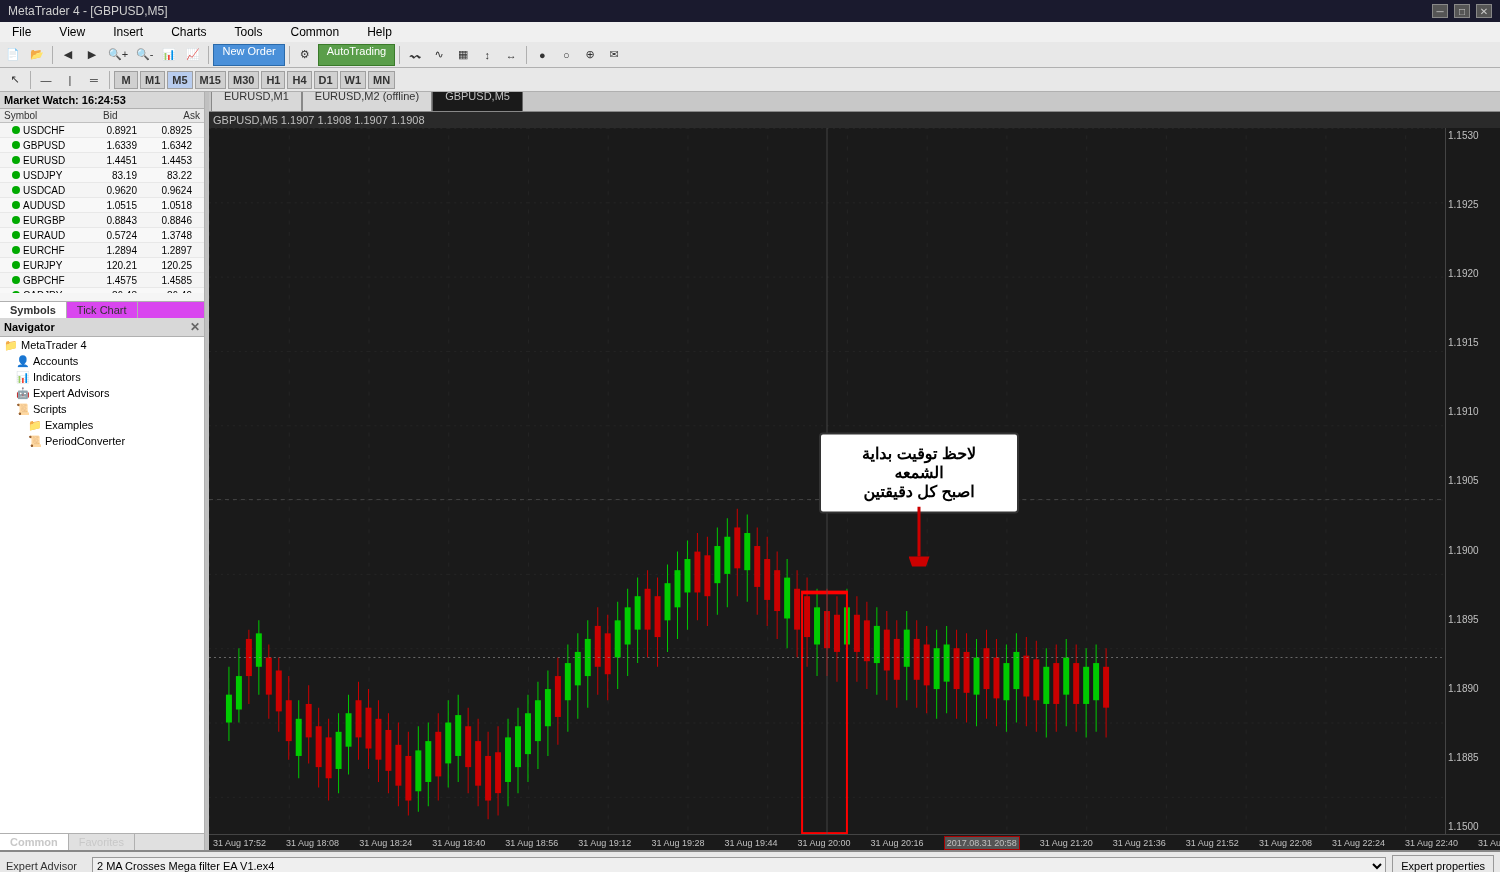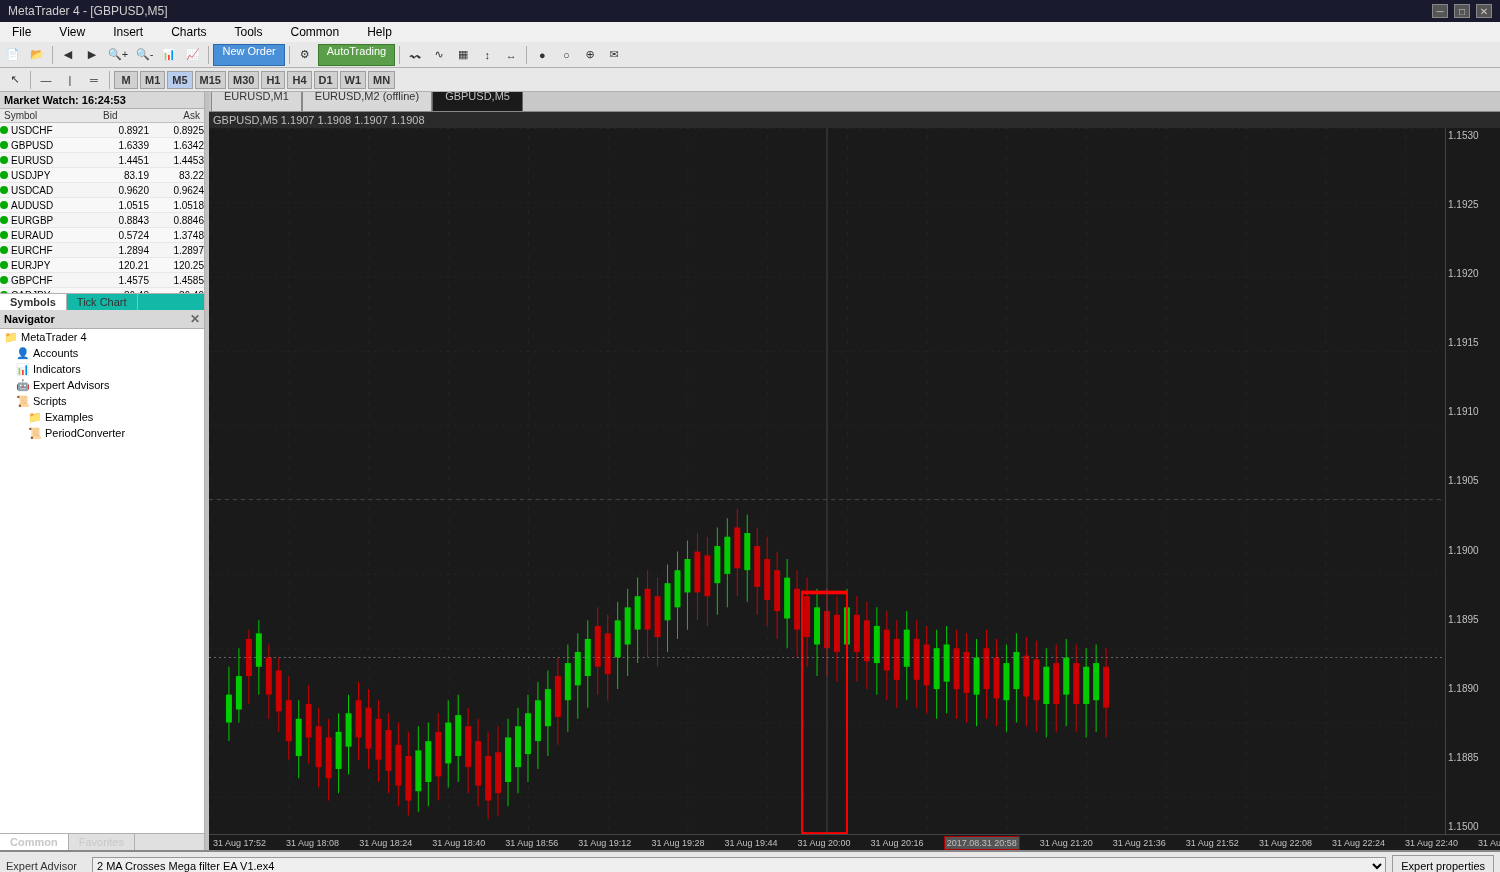--- a/index.html
+++ b/index.html
@@ -130,36 +130,37 @@
       padding: 1px 4px;
       font-size: 10px;
       color: #333;
       background: #e8e8e8;
       border-bottom: 1px solid #c0c0c0;
     }
     .symbol-row {
       display: flex;
       align-items: center;
       height: 15px;
-      padding: 0 0;
+      padding: 0 12px;
       border-bottom: 1px solid #e8e8e8;
       font-size: 10px;
     }
     .symbol-row:nth-child(even) { background: #f8f8f8; }
     .symbol-dot { width: 8px; height: 8px; border-radius: 50%; margin-right: 3px; flex-shrink: 0; }
     .symbol-dot-green { background: #00aa00; }
     .symbol-name { flex: 1; color: #000; font-size: 10px; }
     .symbol-bid { width: 55px; text-align: right; color: #000; }
     .symbol-ask { width: 55px; text-align: right; color: #000; }
 
     
     .mw-tabs {
       display: flex;
-      background: #14b8a6;
+      background: #d946ef;
       border-top: 1px solid #b0b0b0;
+      margin-top: 8px;
     }
     .mw-tab {
       padding: 2px 10px;
       font-size: 11px;
       cursor: pointer;
       border-right: 1px solid #b0b0b0;
       color: #333;
     }
     .mw-tab.active { background: #fff; font-weight: bold; }
 
@@ -777,20 +778,33 @@
         <span>1.1915</span>
         <span>1.1910</span>
         <span>1.1905</span>
         <span>1.1900</span>
         <span>1.1895</span>
         <span>1.1890</span>
         <span>1.1885</span>
         <span>1.1500</span>
       </div>
 
+      <div class="annotation-popup">
+        <div>لاحظ توقيت بداية الشمعه</div>
+        <div>اصبح كل دقيقتين</div>
+
+        <svg width="60" height="60" style="position:absolute; bottom:-55px; left:50%; transform:translateX(-50%);">
+          <defs>
+            <marker id="arrowhead" markerWidth="10" markerHeight="7" refX="0" refY="3.5" orient="auto">
+              <polygon points="0 0, 10 3.5, 0 7" fill="#cc0000"></polygon>
+            </marker>
+          </defs>
+          <line x1="30" y1="0" x2="30" y2="50" stroke="#cc0000" stroke-width="3" marker-end="url(#arrowhead)"></line>
+        </svg>
+      </div>
     </div>
 
     <div class="chart-time-axis">
       <span class="time-label">31 Aug 17:52</span>
       <span class="time-label">31 Aug 18:08</span>
       <span class="time-label">31 Aug 18:24</span>
       <span class="time-label">31 Aug 18:40</span>
       <span class="time-label">31 Aug 18:56</span>
       <span class="time-label">31 Aug 19:12</span>
       <span class="time-label">31 Aug 19:28</span>

